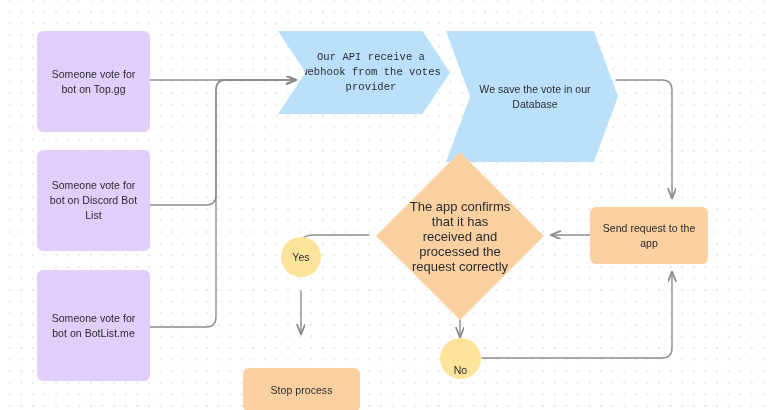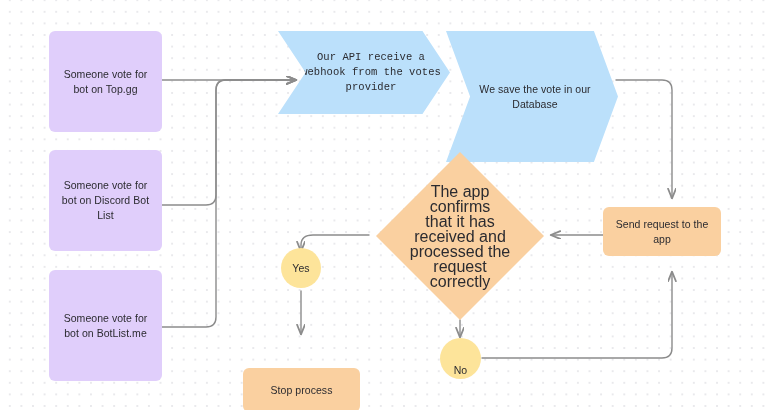--- a/index.html
+++ b/index.html
@@ -38,21 +38,20 @@
     letter-spacing: 0.05px;
   }
   .node .lbl {
     display: block;
     white-space: pre-line;
     padding: 0 10px;
   }
   .rect-purple {
     background: #e0ceFB;
     border-radius: 6px;
-    margin-left: 12px;
   }
   .rect-orange {
     background: #fad0a0;
     border-radius: 6px;
   }
   .circle-yellow {
     background: #fde49a;
     border-radius: 50%;
   }
   .chevron {
@@ -73,21 +72,21 @@
     background: #fad0a0;
     clip-path: polygon(50% 0%, 100% 50%, 50% 100%, 0% 50%);
   }
   .diamond-text {
     position: absolute;
     inset: 0;
     display: flex;
     align-items: center;
     justify-content: center;
     text-align: center;
-    font-size: 16px;
+    font-size: 13px;
     line-height: 15px;
     color: #2b2b30;
     padding: 0 26px;
     box-sizing: border-box;
     white-space: pre-line;
   }
 </style>
 </head>
 <body>
 
@@ -150,26 +149,26 @@
 
   <div class="diamond-wrap" style="left:376px; top:152px; width:168px; height:168px;">
     <div class="diamond-shape"></div>
     <div class="diamond-text">The app confirms
 that it has
 received and
 processed the
 request correctly</div>
   </div>
 
-  <div class="node rect-orange" style="left:603px; top:207px; width:118px; height:49px;">
+  <div class="node rect-orange" style="left:590px; top:207px; width:118px; height:57px;">
     <span class="lbl">Send request to the
 app</span>
   </div>
 
-  <div class="node circle-yellow" style="left:281px; top:248px; width:40px; height:40px;">
+  <div class="node circle-yellow" style="left:281px; top:237px; width:40px; height:40px;">
     <span class="lbl" style="padding:0;">Yes</span>
   </div>
 
   <div class="node circle-yellow" style="left:440px; top:338px; width:41px; height:41px;">
     <span class="lbl" style="padding:0;margin-top:24px;">No</span>
   </div>
 
   <div class="node rect-orange" style="left:243px; top:336px; width:117px; height:44px;margin-top:32px;">
     <span class="lbl">Stop process</span>
   </div>

